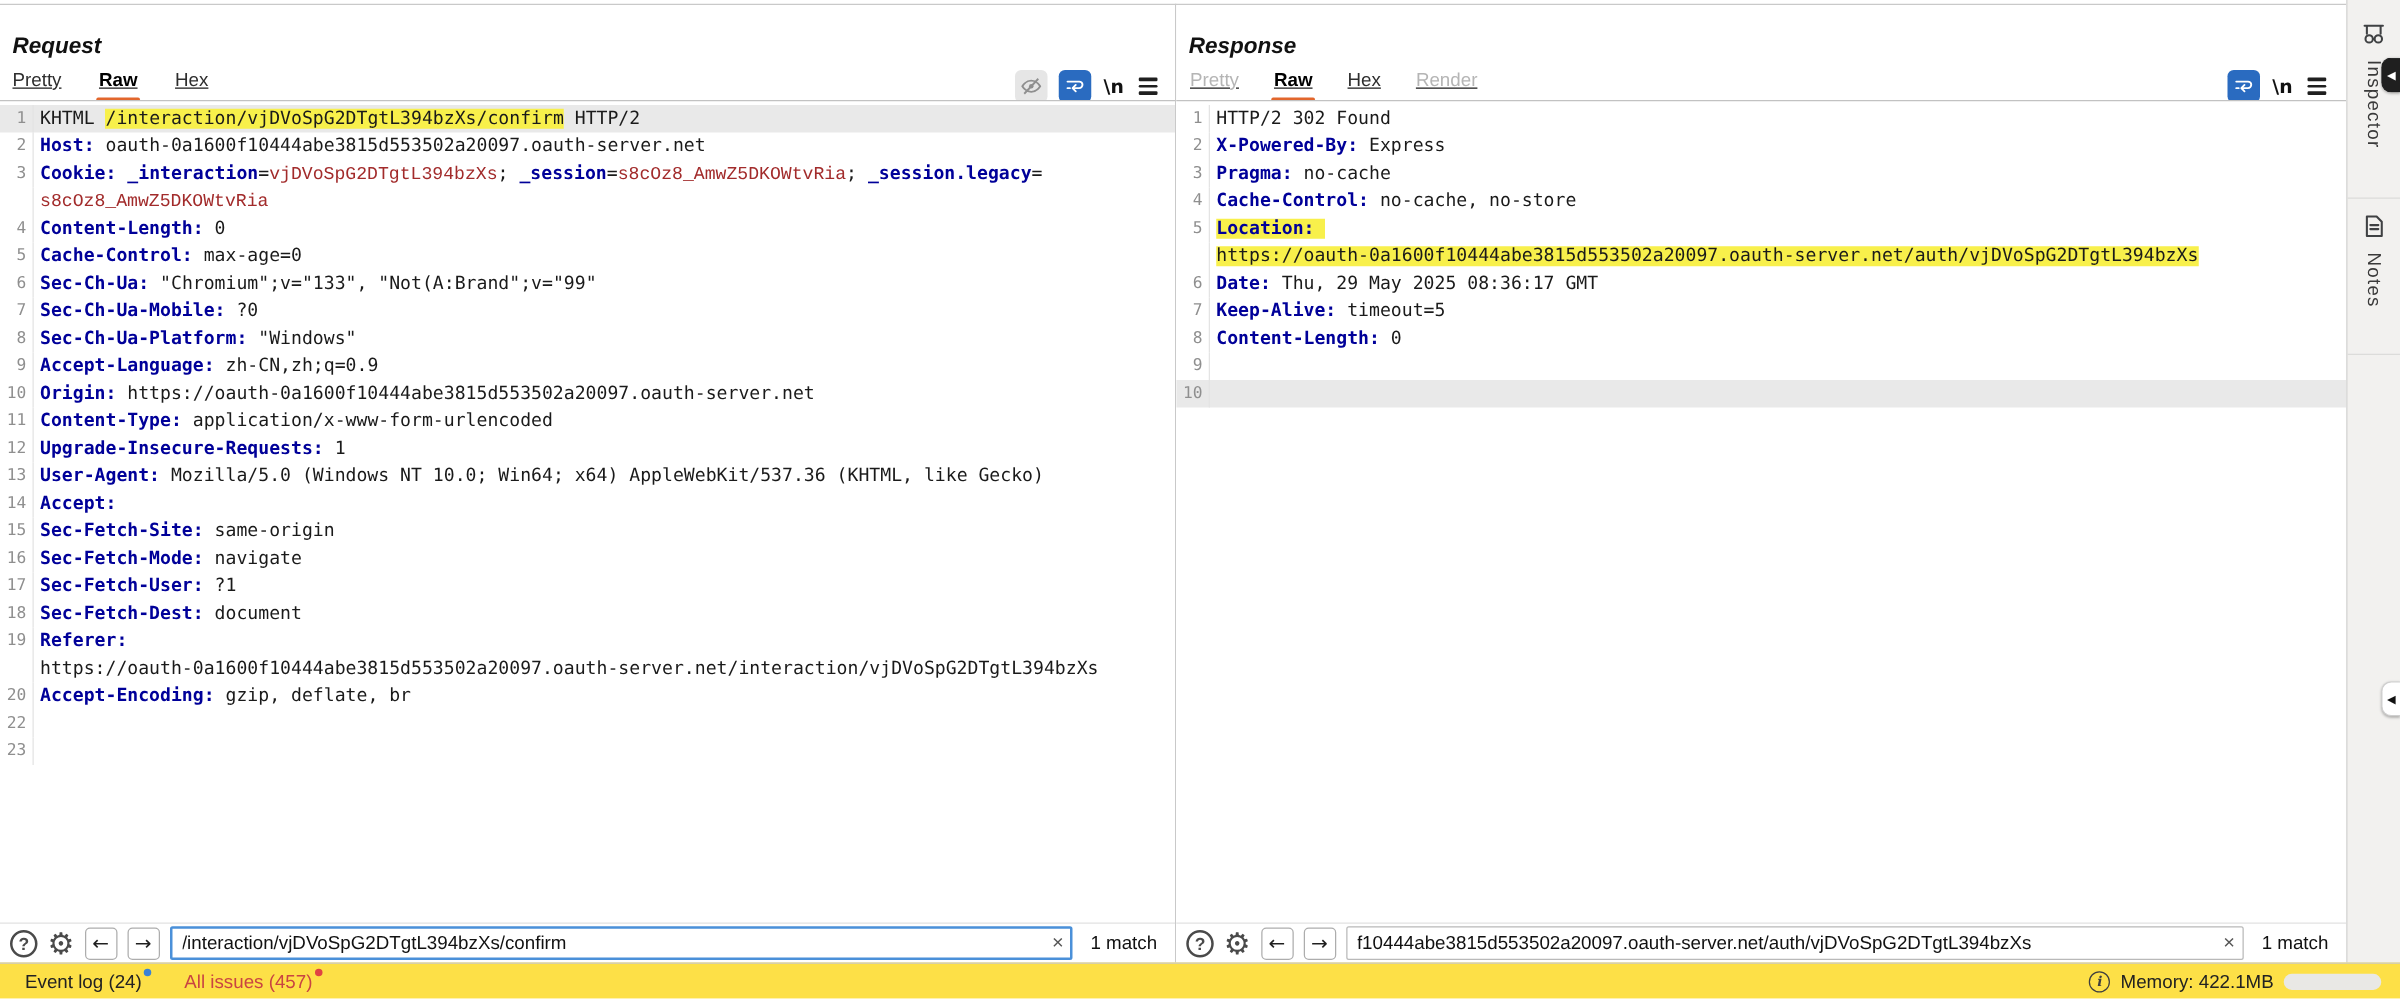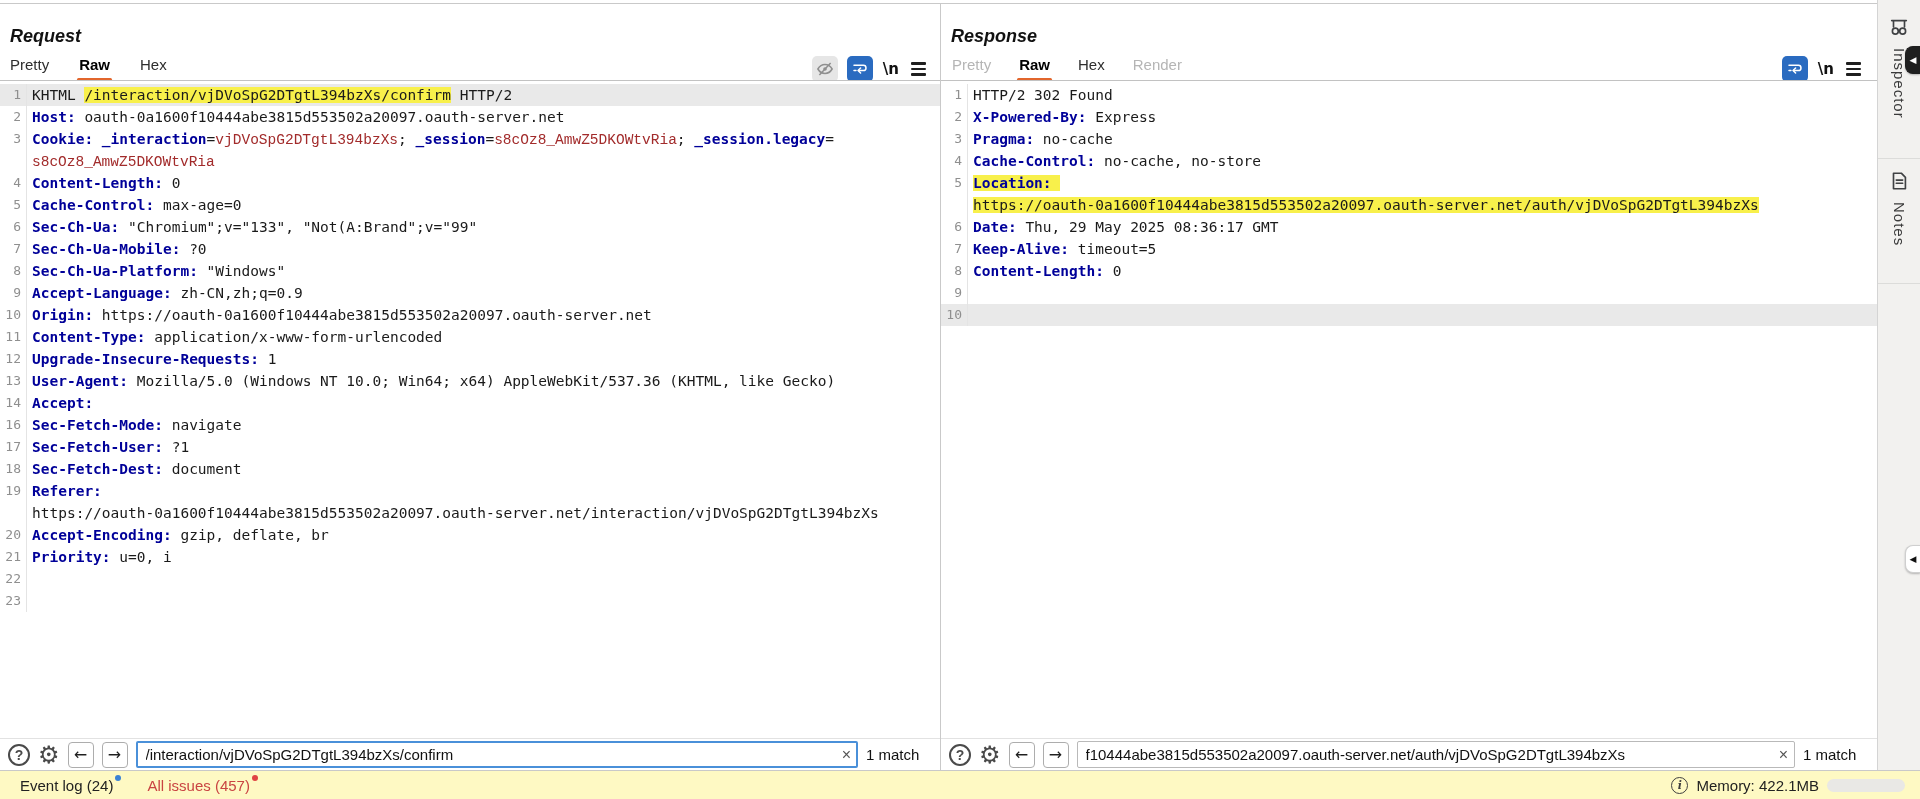--- a/index.html
+++ b/index.html
@@ -20,21 +20,21 @@
   .hbar { width:13px; height:4px; background:#3f3f3f; border-radius:1px; }
   .sq { width:12px; height:11px; background:#3f3f3f; border-radius:2px; }
 
   
   .panel { position:absolute; top:4px; height:766px; background:#fff; }
   .panel.request  { left:0;   width:940px; }
   .panel.response { left:941px; width:936px; }
   .vdivider { position:absolute; left:940px; top:3px; width:1px; height:767px; background:#c9c9c9; }
 
   .panel-title { position:absolute; top:22px; left:10px; font-size:18px; font-weight:bold; color:#111;font-style:italic; }
-  .tabs { position:absolute; top:52px; left:10px; display:flex; gap:30px; }
+  .tabs { position:absolute; top:52px; left:10px; display:flex; gap:30px;text-decoration:underline; }
   .panel.response .tabs { left:11px; gap:28px; }
   .tab { position:relative; font-size:15px; color:#2e2e2e; cursor:pointer; padding-bottom:6px; }
   .tab.selected { color:#000; font-weight:bold; }
   .tab.selected::after { content:""; position:absolute; left:-2px; right:-2px; bottom:-2px;
                          height:3px; background:#e2662c; border-radius:2px; }
   .tab.disabled { color:#b5b5b5; }
 
   .toolbar { position:absolute; top:52px; display:flex; align-items:center; gap:9px; }
   .panel.request  .toolbar { right:12px; }
   .panel.response .toolbar { right:14px; }
@@ -71,40 +71,40 @@
   .nav-btn { width:26px; height:26px; border:1px solid #adadad; border-radius:4px; background:#fff;
              color:#1f1f1f; font-size:16px; display:flex; align-items:center; justify-content:center;
              cursor:pointer; flex:none; font-family:"DejaVu Sans", sans-serif; }
   .search-wrap { flex:1; position:relative; height:27px; }
   .search-wrap input { width:100%; height:27px; border:1px solid #b9b9b9; border-radius:2px;
                        font-family:"Liberation Sans", sans-serif; font-size:15px; color:#111;
                        padding:0 24px 0 8px; outline:none; background:#fff; }
   .search-wrap.focused input { border:2px solid #4a90d9; }
   .clear-x { position:absolute; right:7px; top:50%; transform:translateY(-50%); color:#555;
              font-size:16px; cursor:pointer; line-height:1; }
-  .match { flex:none; width:66px; font-size:15px; color:#111; }
+  .match { flex:none; width:66px; text-align:center; font-size:15px; color:#111; }
 
   
   .sidebar { position:absolute; left:1877px; top:0; width:43px; height:770px; background:#f2f1ef;
              border-left:1px solid #d4d4d4; }
   .side-group { position:absolute; left:0; width:100%; display:flex; flex-direction:column;
                 align-items:center; gap:10px; cursor:pointer; }
   .side-group.inspector { top:16px; }
   .side-group.notes { top:170px; }
   .vlabel { writing-mode:vertical-rl; text-orientation:mixed; font-size:15px; color:#3a3a3a;
             letter-spacing:1px; }
   .side-div { position:absolute; left:0; width:100%; height:1px; background:#dcdcda; }
   .handle { position:absolute; right:0; width:15px; height:28px; background:#fff;
             border:1px solid #cfcfcf; border-right:none; border-radius:8px 0 0 8px;
             box-shadow:0 1px 2px rgba(0,0,0,.25); display:flex; align-items:center;
             justify-content:center; font-size:9px; color:#111; cursor:pointer; }
   .handle.dark { background:#1f1f1f; color:#fff; border-color:#1f1f1f; }
 
   
-  .footer { position:absolute; left:0; top:770px; width:1920px; height:29px; background:#fef9c3;
+  .footer { position:absolute; left:0; top:770px; width:1920px; height:29px; background:#fde047;
             border-top:1px solid #c9c9c9; display:flex; align-items:center; padding:0 16px;
             font-size:15px; }
   .footer .item { display:inline-flex; align-items:flex-start; cursor:pointer; }
   .footer .eventlog { color:#222; margin-left:4px; }
   .footer .issues { color:#c94442; margin-left:26px; }
   .dot { width:6px; height:6px; border-radius:50%; display:inline-block; margin-left:2px; margin-top:-2px; }
   .dot.blue { background:#3b82d4; }
   .dot.red  { background:#e04343; }
   .mem { position:absolute; right:15px; display:flex; align-items:center; gap:8px; color:#222; }
   .info-i { width:17px; height:17px; border:1.5px solid #3f3f3f; border-radius:50%; color:#3f3f3f;
@@ -173,27 +173,27 @@
         <div class="ed-row"><span class="ln">5</span><span class="lc"><span class="hn">Cache-Control:</span><span class="tx"> max-age=0</span></span></div>
         <div class="ed-row"><span class="ln">6</span><span class="lc"><span class="hn">Sec-Ch-Ua:</span><span class="tx"> "Chromium";v="133", "Not(A:Brand";v="99"</span></span></div>
         <div class="ed-row"><span class="ln">7</span><span class="lc"><span class="hn">Sec-Ch-Ua-Mobile:</span><span class="tx"> ?0</span></span></div>
         <div class="ed-row"><span class="ln">8</span><span class="lc"><span class="hn">Sec-Ch-Ua-Platform:</span><span class="tx"> "Windows"</span></span></div>
         <div class="ed-row"><span class="ln">9</span><span class="lc"><span class="hn">Accept-Language:</span><span class="tx"> zh-CN,zh;q=0.9</span></span></div>
         <div class="ed-row"><span class="ln">10</span><span class="lc"><span class="hn">Origin:</span><span class="tx"> https://oauth-0a1600f10444abe3815d553502a20097.oauth-server.net</span></span></div>
         <div class="ed-row"><span class="ln">11</span><span class="lc"><span class="hn">Content-Type:</span><span class="tx"> application/x-www-form-urlencoded</span></span></div>
         <div class="ed-row"><span class="ln">12</span><span class="lc"><span class="hn">Upgrade-Insecure-Requests:</span><span class="tx"> 1</span></span></div>
         <div class="ed-row"><span class="ln">13</span><span class="lc"><span class="hn">User-Agent:</span><span class="tx"> Mozilla/5.0 (Windows NT 10.0; Win64; x64) AppleWebKit/537.36 (KHTML, like Gecko)</span></span></div>
         <div class="ed-row"><span class="ln">14</span><span class="lc"><span class="hn">Accept:</span></span></div>
+        <div class="ed-row"><span class="ln">15</span><span class="lc"><span class="hn">Sec-Fetch-Site:</span><span class="tx"> same-origin</span></span></div>
         <div class="ed-row"><span class="ln">16</span><span class="lc"><span class="hn">Sec-Fetch-Mode:</span><span class="tx"> navigate</span></span></div>
         <div class="ed-row"><span class="ln">17</span><span class="lc"><span class="hn">Sec-Fetch-User:</span><span class="tx"> ?1</span></span></div>
         <div class="ed-row"><span class="ln">18</span><span class="lc"><span class="hn">Sec-Fetch-Dest:</span><span class="tx"> document</span></span></div>
         <div class="ed-row"><span class="ln">19</span><span class="lc"><span class="hn">Referer:</span></span></div>
         <div class="ed-row"><span class="ln"></span><span class="lc"><span class="tx">https://oauth-0a1600f10444abe3815d553502a20097.oauth-server.net/interaction/vjDVoSpG2DTgtL394bzXs</span></span></div>
         <div class="ed-row"><span class="ln">20</span><span class="lc"><span class="hn">Accept-Encoding:</span><span class="tx"> gzip, deflate, br</span></span></div>
-        <div class="ed-row"><span class="ln">21</span><span class="lc"><span class="hn">Priority:</span><span class="tx"> u=0, i</span></span></div>
         <div class="ed-row"><span class="ln">22</span><span class="lc">&nbsp;</span></div>
         <div class="ed-row"><span class="ln">23</span><span class="lc">&nbsp;</span></div>
       </div>
     <div class="searchbar">
       <div class="help-ic">?</div>
       <div class="gear-ic">⚙</div>
       <div class="nav-btn">←</div>
       <div class="nav-btn">→</div>
       <div class="search-wrap focused">
         <input type="text" value="/interaction/vjDVoSpG2DTgtL394bzXs/confirm" style="">

